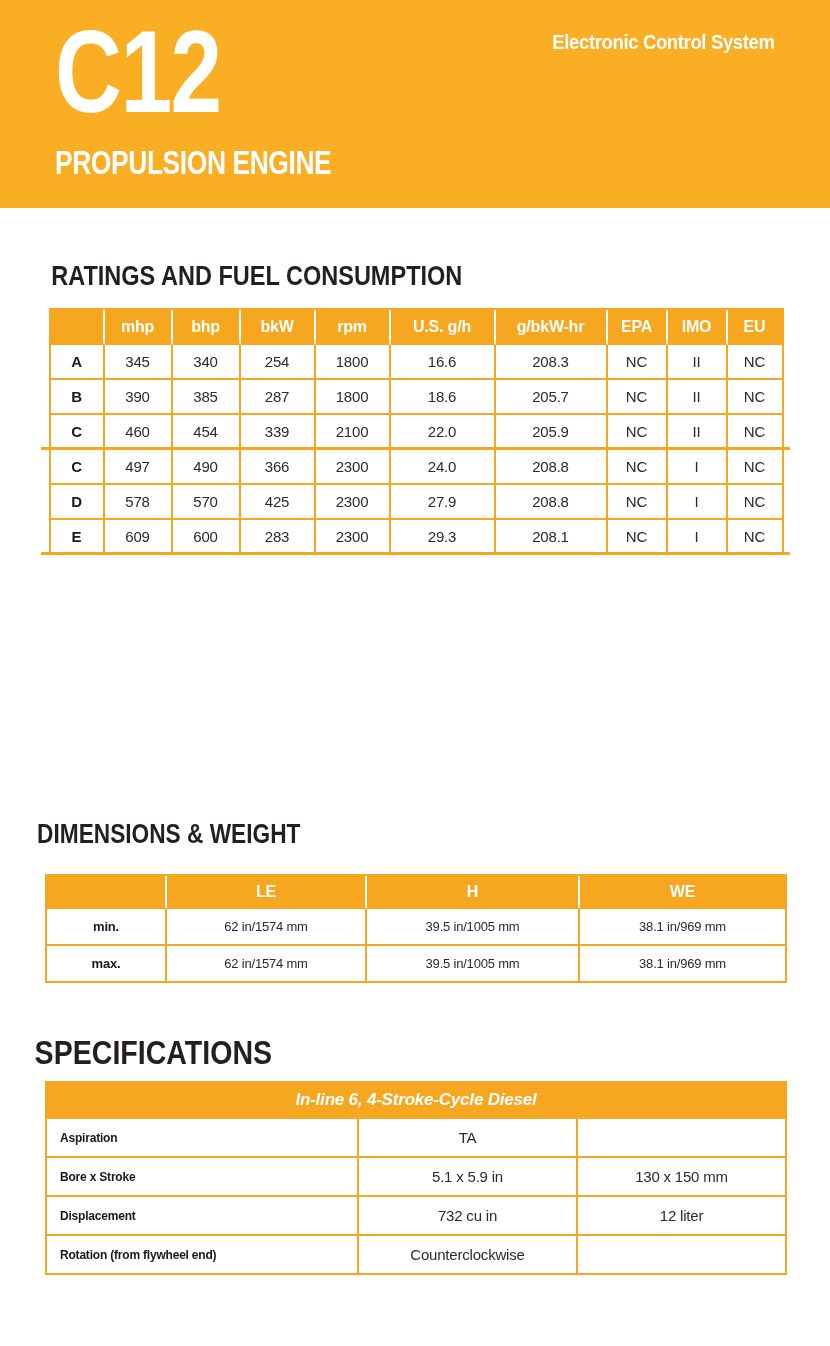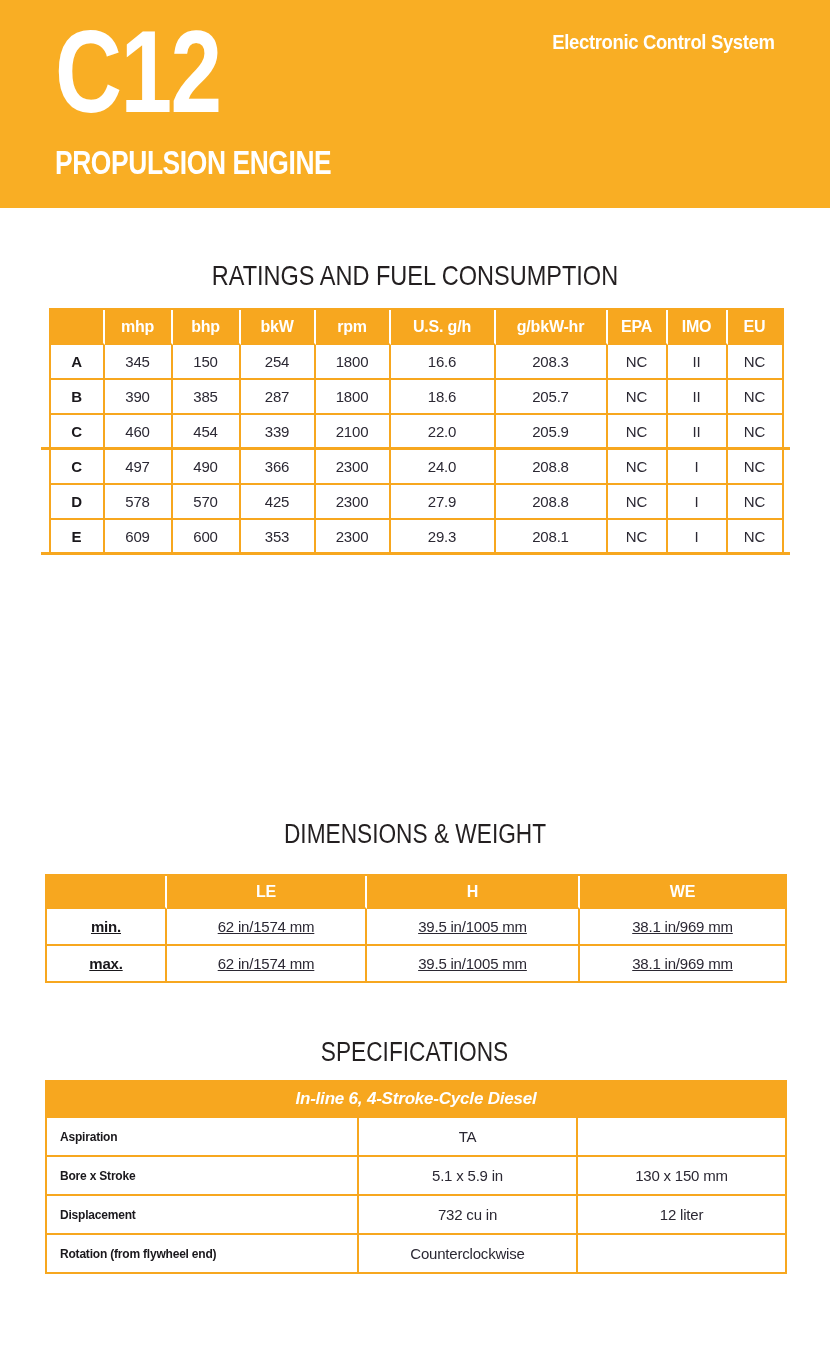--- a/index.html
+++ b/index.html
@@ -55,35 +55,34 @@
     font-weight: bold;
     color: #ffffff;
     letter-spacing: -0.4px;
     transform: scaleX(0.88);
     transform-origin: right top;
     white-space: nowrap;
   }
 
   
   .sec-title {
-    margin: 0;
-    text-align: center;
-    font-weight: normal;
+    margin: 12px;
+    font-weight: bold;
     color: #231F20;
     white-space: nowrap;
   }
   .sec-title > span {
     display: inline-block;
     transform: scaleX(0.84);
     transform-origin: center;
     letter-spacing: 0px;
   }
   .sec-title.ratings-title { margin-top: 50px; font-size: 28px; line-height: 36px; }
   .sec-title.dw-title      { margin-top: 262px; font-size: 27px; line-height: 34px; }
-  .sec-title.spec-title    { margin-top: 52px; font-size: 27px; line-height: 34px; }
+  .sec-title.spec-title    { margin-top: 52px; font-size: 34px; line-height: 34px; }
 
   
   .tablewrap { position: relative; }
   table {
     border-collapse: separate;
     border-spacing: 0;
     table-layout: fixed;
     background: #ffffff;
     border-top: 2px solid #F7A71F;
     border-left: 2px solid #F7A71F;
@@ -120,21 +119,21 @@
     height: 3px;
     background: #F7A71F;
   }
   .overhang.mid { top: 139px; }
   .overhang.bot { bottom: 0px; }
 
   
   .dw-wrap { margin: 23px auto 0; width: 740px; }
   .dw-wrap table { width: 740px; }
   .dw-wrap thead th { height: 31px; font-size: 16px; }
-  .dw-wrap tbody th, .dw-wrap tbody td { height: 35px; font-size: 15px; text-decoration: underline; }
+  .dw-wrap tbody th, .dw-wrap tbody td { height: 35px; font-size: 13px; }
 
   
   .spec-wrap { margin: 11px auto 0; width: 740px; }
   .spec-wrap table { width: 740px; }
   .spec-wrap thead th { height: 34px; font-size: 17px; font-style: italic; }
   .spec-wrap tbody th, .spec-wrap tbody td { height: 37px; font-size: 15px; }
   .spec-wrap tbody th {
     text-align: left;
     padding-left: 13px;
     font-size: 12px;
@@ -178,21 +177,21 @@
           <th>g/bkW-hr</th>
           <th>EPA</th>
           <th>IMO</th>
           <th>EU</th>
         </tr>
       </thead>
       <tbody>
         <tr>
           <th>A</th>
           <td>345</td>
-          <td>150</td>
+          <td>340</td>
           <td>254</td>
           <td>1800</td>
           <td>16.6</td>
           <td>208.3</td>
           <td>NC</td>
           <td>II</td>
           <td>NC</td>
         </tr>
         <tr>
           <th>B</th>
@@ -239,21 +238,21 @@
           <td>27.9</td>
           <td>208.8</td>
           <td>NC</td>
           <td>I</td>
           <td>NC</td>
         </tr>
         <tr>
           <th>E</th>
           <td>609</td>
           <td>600</td>
-          <td>353</td>
+          <td>283</td>
           <td>2300</td>
           <td>29.3</td>
           <td>208.1</td>
           <td>NC</td>
           <td>I</td>
           <td>NC</td>
         </tr>
       </tbody>
     </table>
     <div class="overhang mid"></div>

